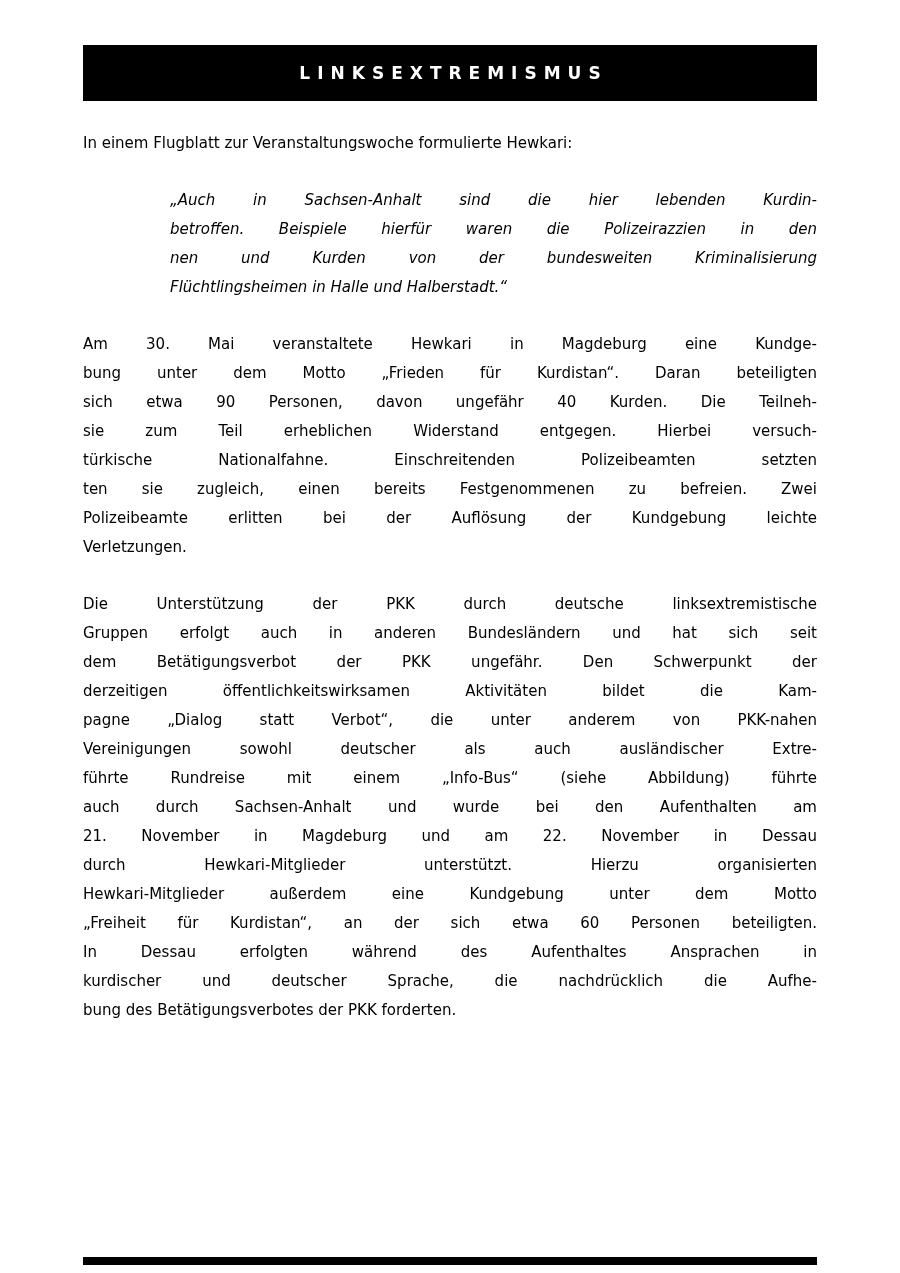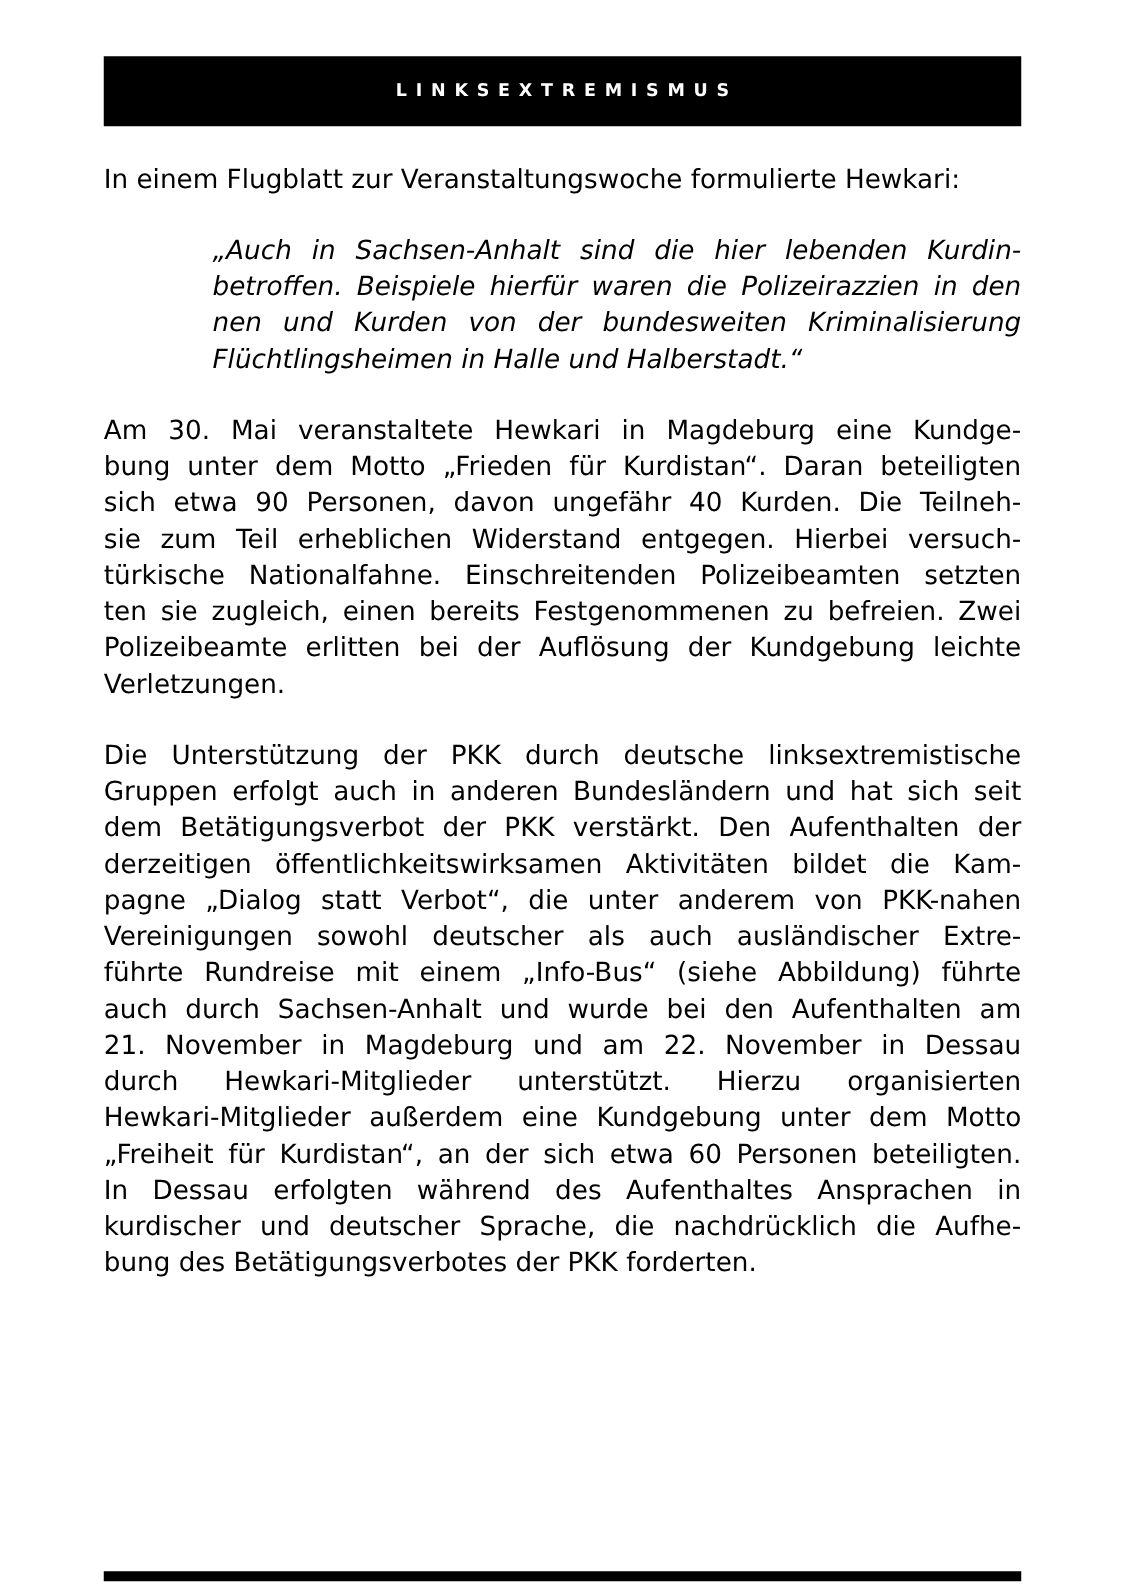--- a/index.html
+++ b/index.html
@@ -22,26 +22,26 @@
     background: #000000;
     height: 56px;
     display: flex;
     align-items: center;
     justify-content: center;
     margin-bottom: 28px;
   }
   .header-title {
     color: #ffffff;
     font-weight: bold;
-    font-size: 14px;
+    font-size: 17px;
     letter-spacing: 7px;
     padding-left: 7px; 
     white-space: nowrap;
   }
-  .body-text { font-size: 21px; line-height: 29px; color: #000000; }
+  .body-text { font-size: 15px; line-height: 29px; color: #000000; }
   .intro { margin-bottom: 28px; }
   .quote {
     margin: 0 0 28px 87px;
     font-style: italic;
   }
   .para { margin-bottom: 28px; }
   .line {
     text-align: justify;
     text-align-last: justify;
     -moz-text-align-last: justify;
@@ -86,21 +86,21 @@
       <div class="line">sie zum Teil erheblichen Widerstand entgegen. Hierbei versuch-</div>
       <div class="line">türkische Nationalfahne. Einschreitenden Polizeibeamten setzten</div>
       <div class="line">ten sie zugleich, einen bereits Festgenommenen zu befreien. Zwei</div>
       <div class="line">Polizeibeamte erlitten bei der Auflösung der Kundgebung leichte</div>
       <div class="line last">Verletzungen.</div>
     </div>
 
     <div class="para">
       <div class="line">Die Unterstützung der PKK durch deutsche linksextremistische</div>
       <div class="line">Gruppen erfolgt auch in anderen Bundesländern und hat sich seit</div>
-      <div class="line">dem Betätigungsverbot der PKK verstärkt. Den Aufenthalten der</div>
+      <div class="line">dem Betätigungsverbot der PKK ungefähr. Den Schwerpunkt der</div>
       <div class="line">derzeitigen öffentlichkeitswirksamen Aktivitäten bildet die Kam-</div>
       <div class="line">pagne „Dialog statt Verbot“, die unter anderem von PKK-nahen</div>
       <div class="line">Vereinigungen sowohl deutscher als auch ausländischer Extre-</div>
       <div class="line">führte Rundreise mit einem „Info-Bus“ (siehe Abbildung) führte</div>
       <div class="line">auch durch Sachsen-Anhalt und wurde bei den Aufenthalten am</div>
       <div class="line">21. November in Magdeburg und am 22. November in Dessau</div>
       <div class="line">durch Hewkari-Mitglieder unterstützt. Hierzu organisierten</div>
       <div class="line">Hewkari-Mitglieder außerdem eine Kundgebung unter dem Motto</div>
       <div class="line">„Freiheit für Kurdistan“, an der sich etwa 60 Personen beteiligten.</div>
       <div class="line">In Dessau erfolgten während des Aufenthaltes Ansprachen in</div>

